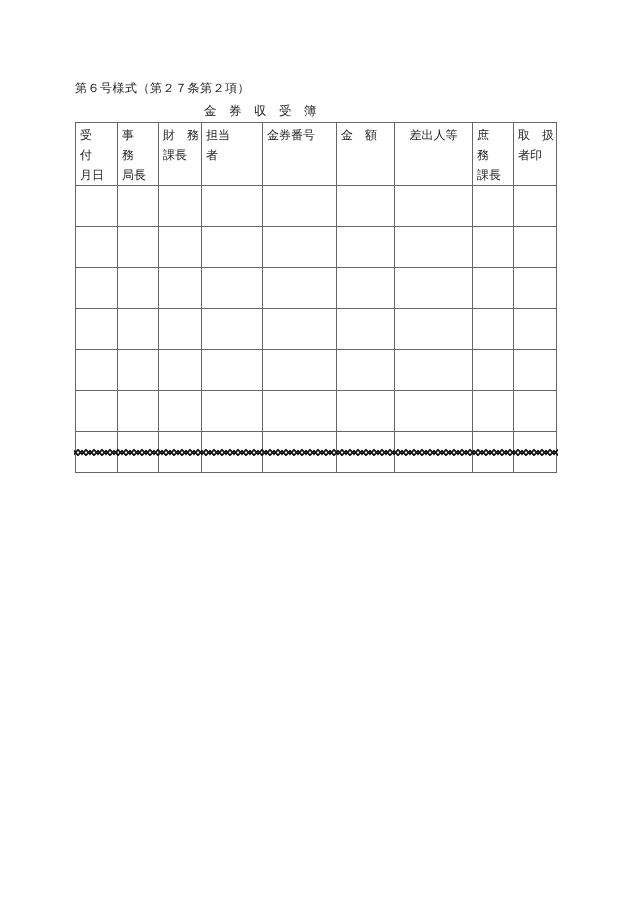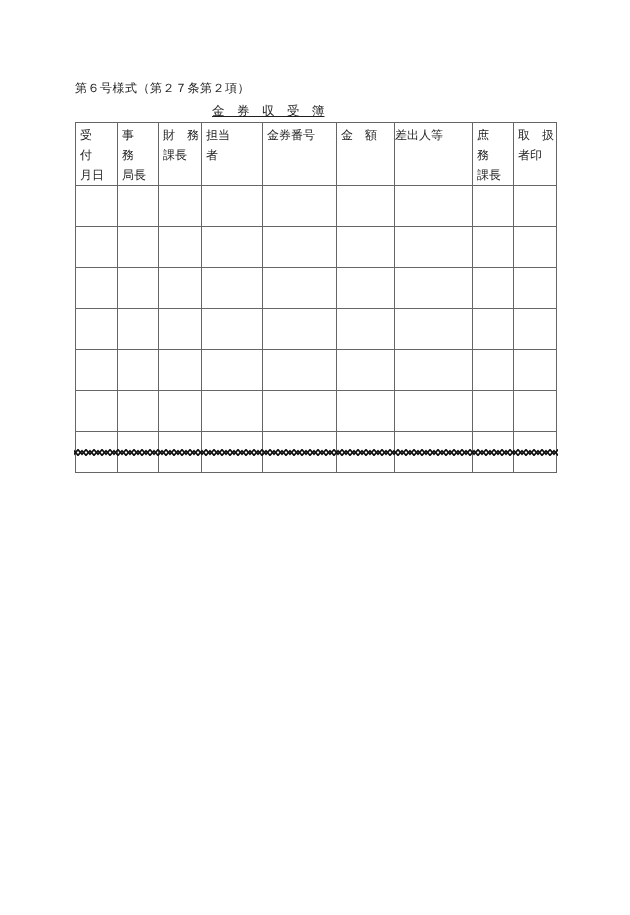--- a/index.html
+++ b/index.html
@@ -18,25 +18,24 @@
   .form-number {
     position: absolute;
     left: 75px;
     top: 80px;
     font-size: 12px;
     letter-spacing: 0.5px;
     white-space: nowrap;
   }
   .form-title {
     position: absolute;
-    left: 212px;
+    left: 204px;
     top: 103px;
     font-size: 12.5px;
     white-space: nowrap;
-    text-decoration: underline;
   }
   table.register {
     position: absolute;
     left: 75px;
     top: 122px;
     border-collapse: collapse;
     table-layout: fixed;
   }
   table.register th,
   table.register td {
@@ -48,21 +47,21 @@
     font-weight: normal;
     font-size: 12px;
     line-height: 20px;
     text-align: left;
     vertical-align: top;
     padding: 2px 2px 0 4px;
     white-space: pre-line;
     margin-left: 13px;
   }
   table.register th.center {
-    text-align: left;
+    text-align: center;
     padding-left: 0;
     padding-right: 0;
   }
   table.register tr.header-row { height: 41px; }
   table.register tr.body-row   { height: 41px; }
   .continuation-band {
     position: absolute;
     left: 74px;
     top: 449px;
     width: 484px;

